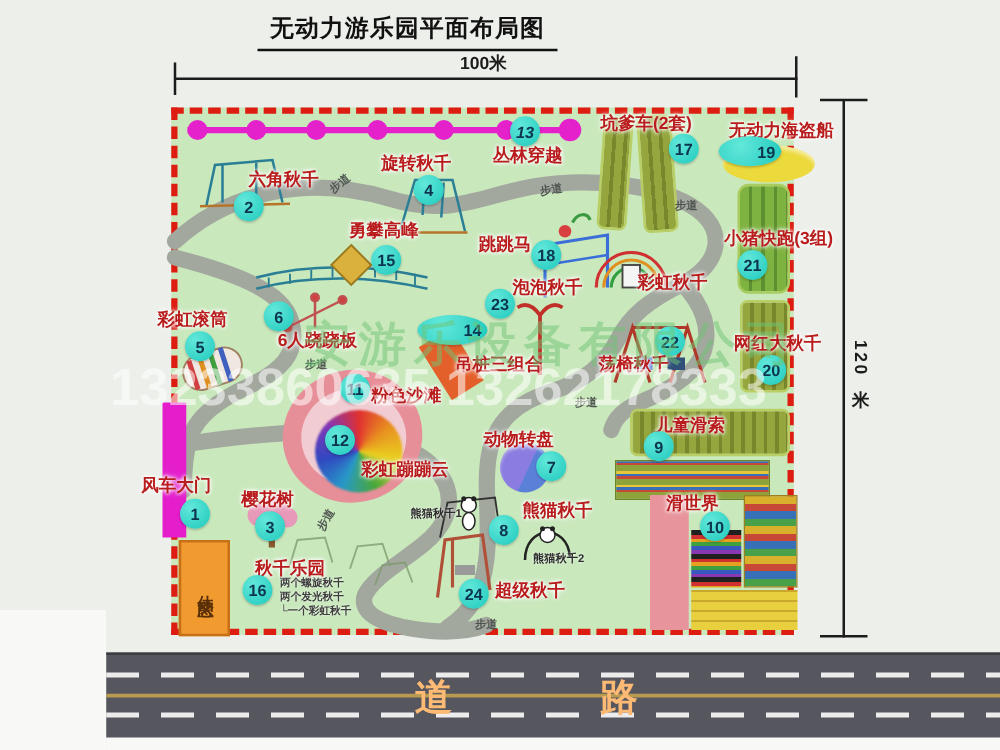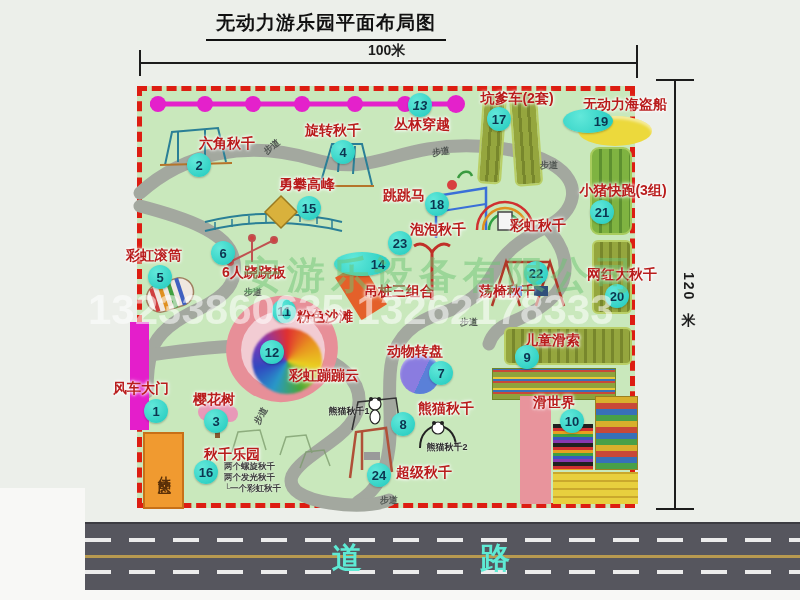--- a/index.html
+++ b/index.html
@@ -61,21 +61,21 @@
   #notes16{position:absolute;left:224px;top:461px;z-index:28;}
   #notes16 div{font-size:8.5px;font-weight:bold;color:#3c3c3c;line-height:11px;text-shadow:0 0 2px rgba(255,255,255,.9);}
   
   #wm-company{left:243px;top:250px;font-size:38px;font-weight:bold;color:rgba(110,195,115,.5);letter-spacing:6px;white-space:nowrap;z-index:40;}
   #wm-phone{left:88px;top:286px;font-size:42px;font-weight:bold;color:rgba(255,255,255,.55);white-space:nowrap;z-index:41;}
   
   #road{position:absolute;left:85px;top:522px;width:715px;height:66px;background:#56565e;border-top:2px solid #3c3c42;z-index:5;}
   .road-dash{position:absolute;left:0;width:715px;height:4px;
     background:repeating-linear-gradient(90deg,#ececec 0 26px,transparent 26px 44px);}
   #road-yellow{position:absolute;left:0;top:31px;width:715px;height:3px;background:#b89a50;}
-  #road-label{position:absolute;left:0;top:14px;width:672px;text-align:center;font-size:30px;font-weight:bold;color:#5eead4;letter-spacing:55px;text-indent:55px;z-index:6;}
+  #road-label{position:absolute;left:0;top:14px;width:672px;text-align:center;font-size:30px;font-weight:bold;color:#fdba74;letter-spacing:55px;text-indent:55px;z-index:6;}
   .white-patch{background:#f8f8f6;z-index:4;}
 </style>
 </head>
 <body>
 
 <div id="stage">
 
   <div class="title-wrap">
     <span class="title">无动力游乐园平面布局图</span>
   </div>
@@ -261,25 +261,25 @@
       <div class="badge" style="left: 272px; top: 352px;">12</div>
       <div class="map-label" style="left: 296px; top: 376px; margin-left: 28px;">彩虹蹦蹦云</div>
       <div class="badge" style="left: 420px; top: 105px; font-style: italic;">13</div>
       <div class="map-label" style="left: 422px; top: 125px;">丛林穿越</div>
       <div class="badge" style="left: 362px; top: 264px; padding-left: 32px;">14</div>
       <div class="map-label" style="left: 399px; top: 292px;">吊桩三组合</div>
       <div class="badge" style="left: 309px; top: 208px;">15</div>
       <div class="map-label" style="left: 307px; top: 185px;">勇攀高峰</div>
       <div class="badge" style="left: 206px; top: 472px;">16</div>
       <div class="map-label" style="left: 232px; top: 455px;">秋千乐园</div>
-      <div class="badge" style="left: 499px; top: 119px;">17</div>
+      <div class="badge" style="left: 547px; top: 119px;">17</div>
       <div class="map-label" style="left: 517px; top: 99px;">坑爹车(2套)</div>
       <div class="badge" style="left: 437px; top: 204px;">18</div>
       <div class="map-label" style="left: 404px; top: 196px;">跳跳马</div>
-      <div class="badge" style="left: 588px; top: 121px; padding-left: 26px;">19</div>
+      <div class="badge" style="left: 600px; top: 121px; padding-left: 26px;">19</div>
       <div class="map-label" style="left: 625px; top: 105px;">无动力海盗船</div>
       <div class="badge" style="left: 617px; top: 296px;">20</div>
       <div class="map-label" style="left: 622px; top: 275px; text-align: center;">网红大秋千</div>
       <div class="badge" style="left: 602px; top: 212px;">21</div>
       <div class="map-label" style="left: 623px; top: 191px;">小猪快跑(3组)</div>
       <div class="badge" style="left: 536px; top: 273px;">22</div>
       <div class="map-label" style="left: 507px; top: 292px;">荡椅秋千</div>
       <div class="badge" style="left: 400px; top: 243px;">23</div>
       <div class="map-label" style="left: 438px; top: 230px;">泡泡秋千</div>
       <div class="badge" style="left: 379px; top: 475px;">24</div>

